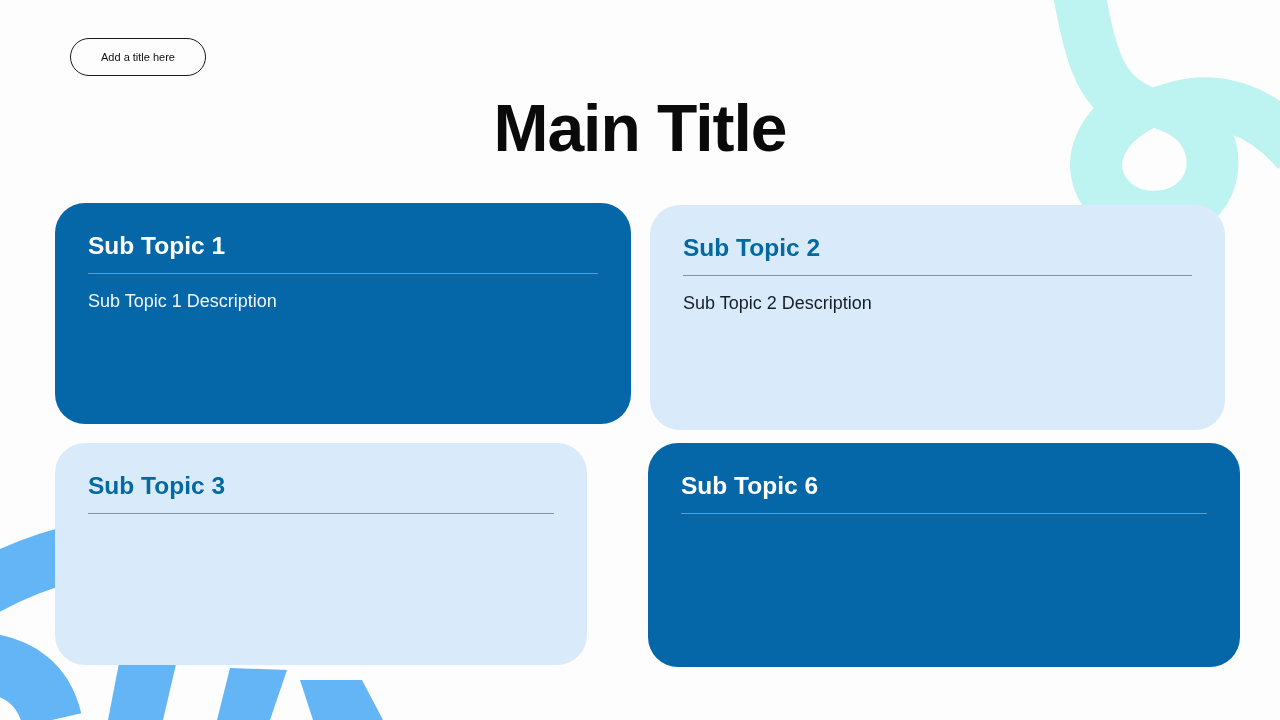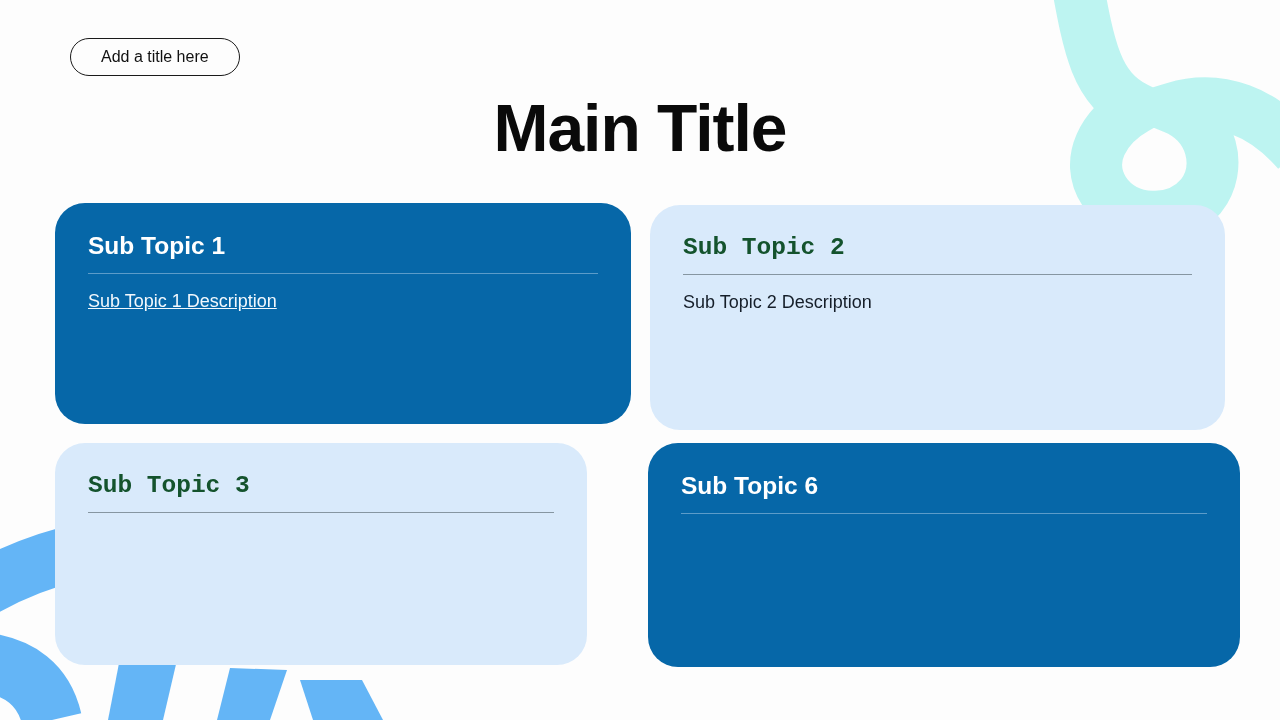--- a/index.html
+++ b/index.html
@@ -34,21 +34,21 @@
   .pill {
     position: absolute;
     left: 70px; top: 38px;
     height: 38px;
     padding: 0 30px;
     display: inline-flex;
     align-items: center;
     border: 1.6px solid #1a1a1a;
     border-radius: 20px;
     background: transparent;
-    font-size: 16px;
+    font-size: 11px;
     color: #111;
     box-sizing: border-box;
     white-space: nowrap;
   }
 
   
   .main-title {
     position: absolute;
     left: 0; top: 94px;
     width: 1280px;
@@ -74,35 +74,35 @@
 
   .card--dark  { background: var(--card-dark, #0667a8); }
   .card--light { background: var(--card-light, #d9eafb); }
 
   .card-title {
     font-size: 24.5px;
     font-weight: bold;
     letter-spacing: 0;
   }
   .card--dark  .card-title { color: var(--dark-text, #ffffff); }
-  .card--light .card-title { color: #14532d; font-family: Liberation Mono, monospace; }
+  .card--light .card-title { color: #0369a1; }
 
   .card-divider {
     margin-top: 13px;
     height: 1px;
     border: none;
   }
   .card--dark  .card-divider { background: var(--divider-on-dark, #5c9cc9); }
   .card--light .card-divider { background: var(--divider-on-light, #8696a1); }
 
   .card-desc {
     margin-top: 17px;
     font-size: 18px;
   }
-  .card--dark  .card-desc { color: #f2f8fd; text-decoration: underline; }
+  .card--dark  .card-desc { color: #f2f8fd; }
   .card--light .card-desc { color: var(--light-text, #151e29); }
 </style>
 </head>
 <body>
 
 <svg class="decor" viewBox="0 0 1280 720" aria-hidden="true">
   <path class="squiggle-path" d="M 1072,-45
            C 1088,40 1092,86 1136,108
            C 1104,126 1084,160 1104,191
            C 1125,223 1176,226 1201,196

